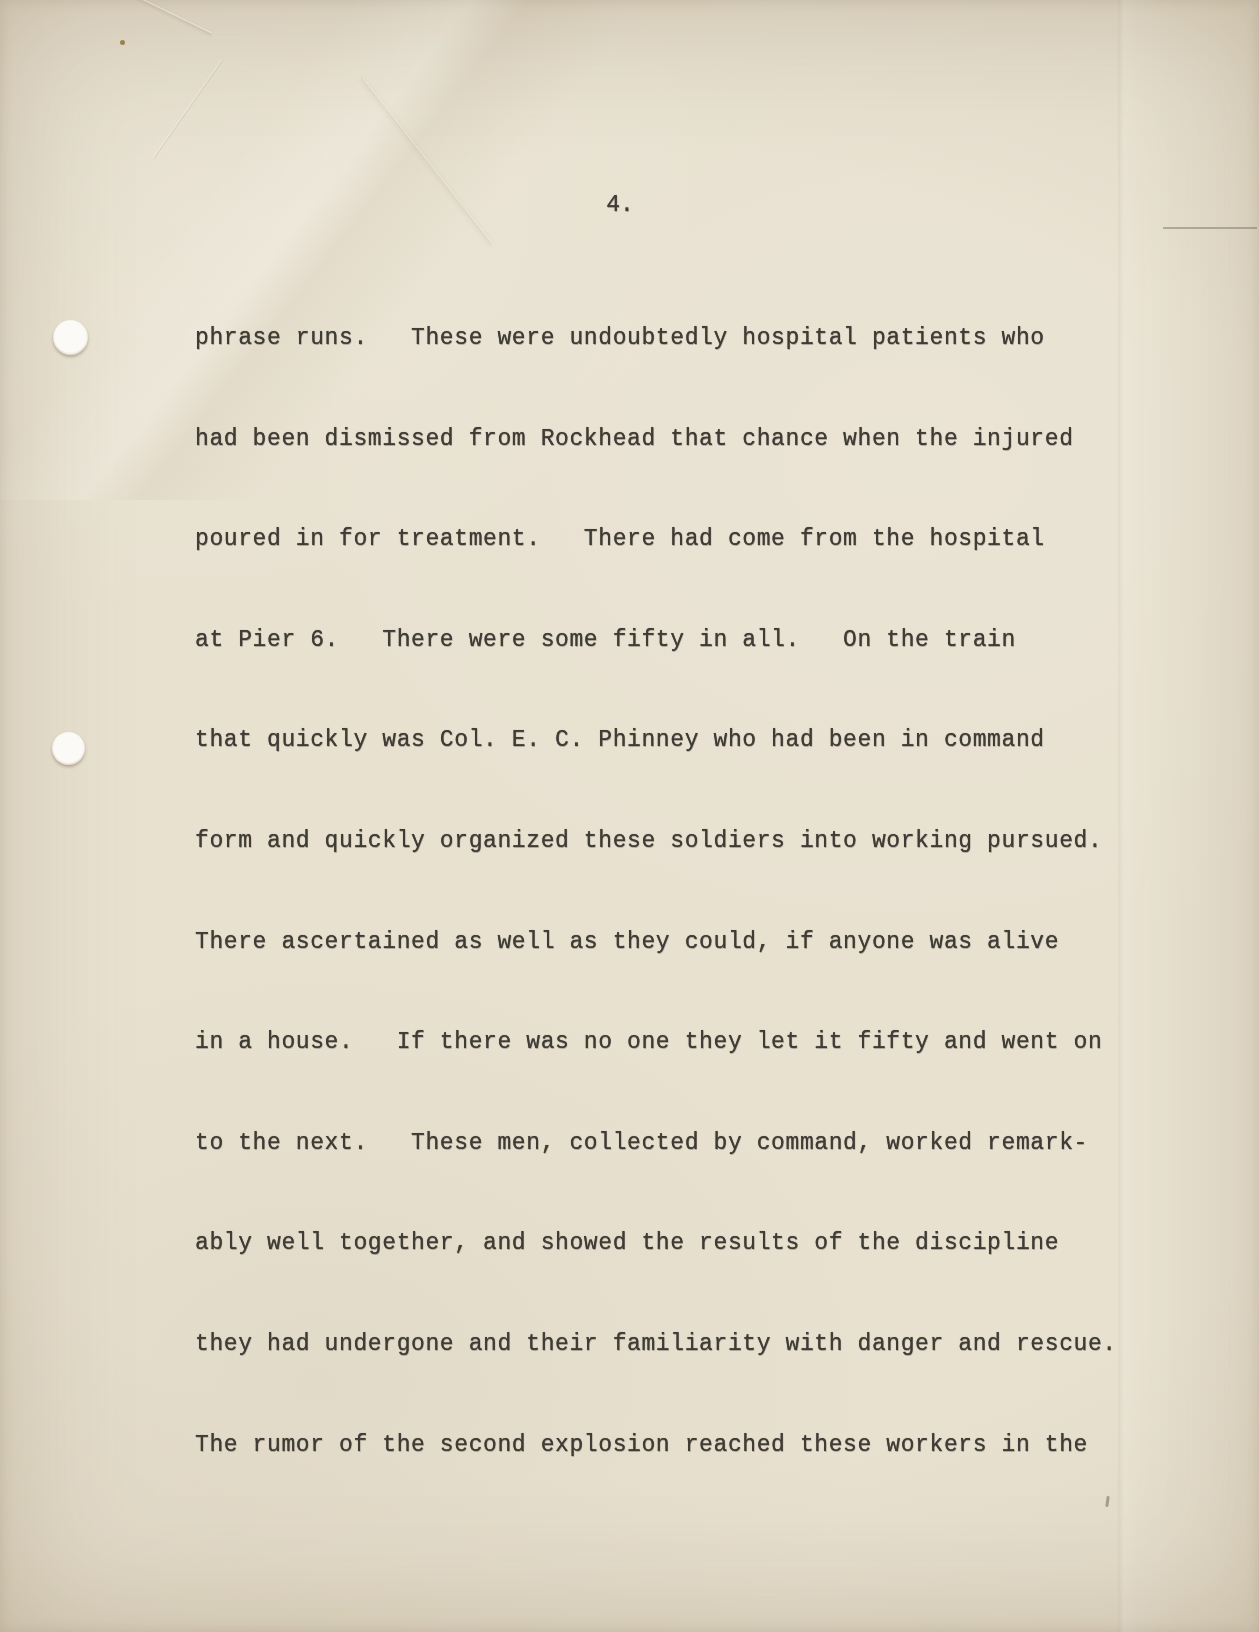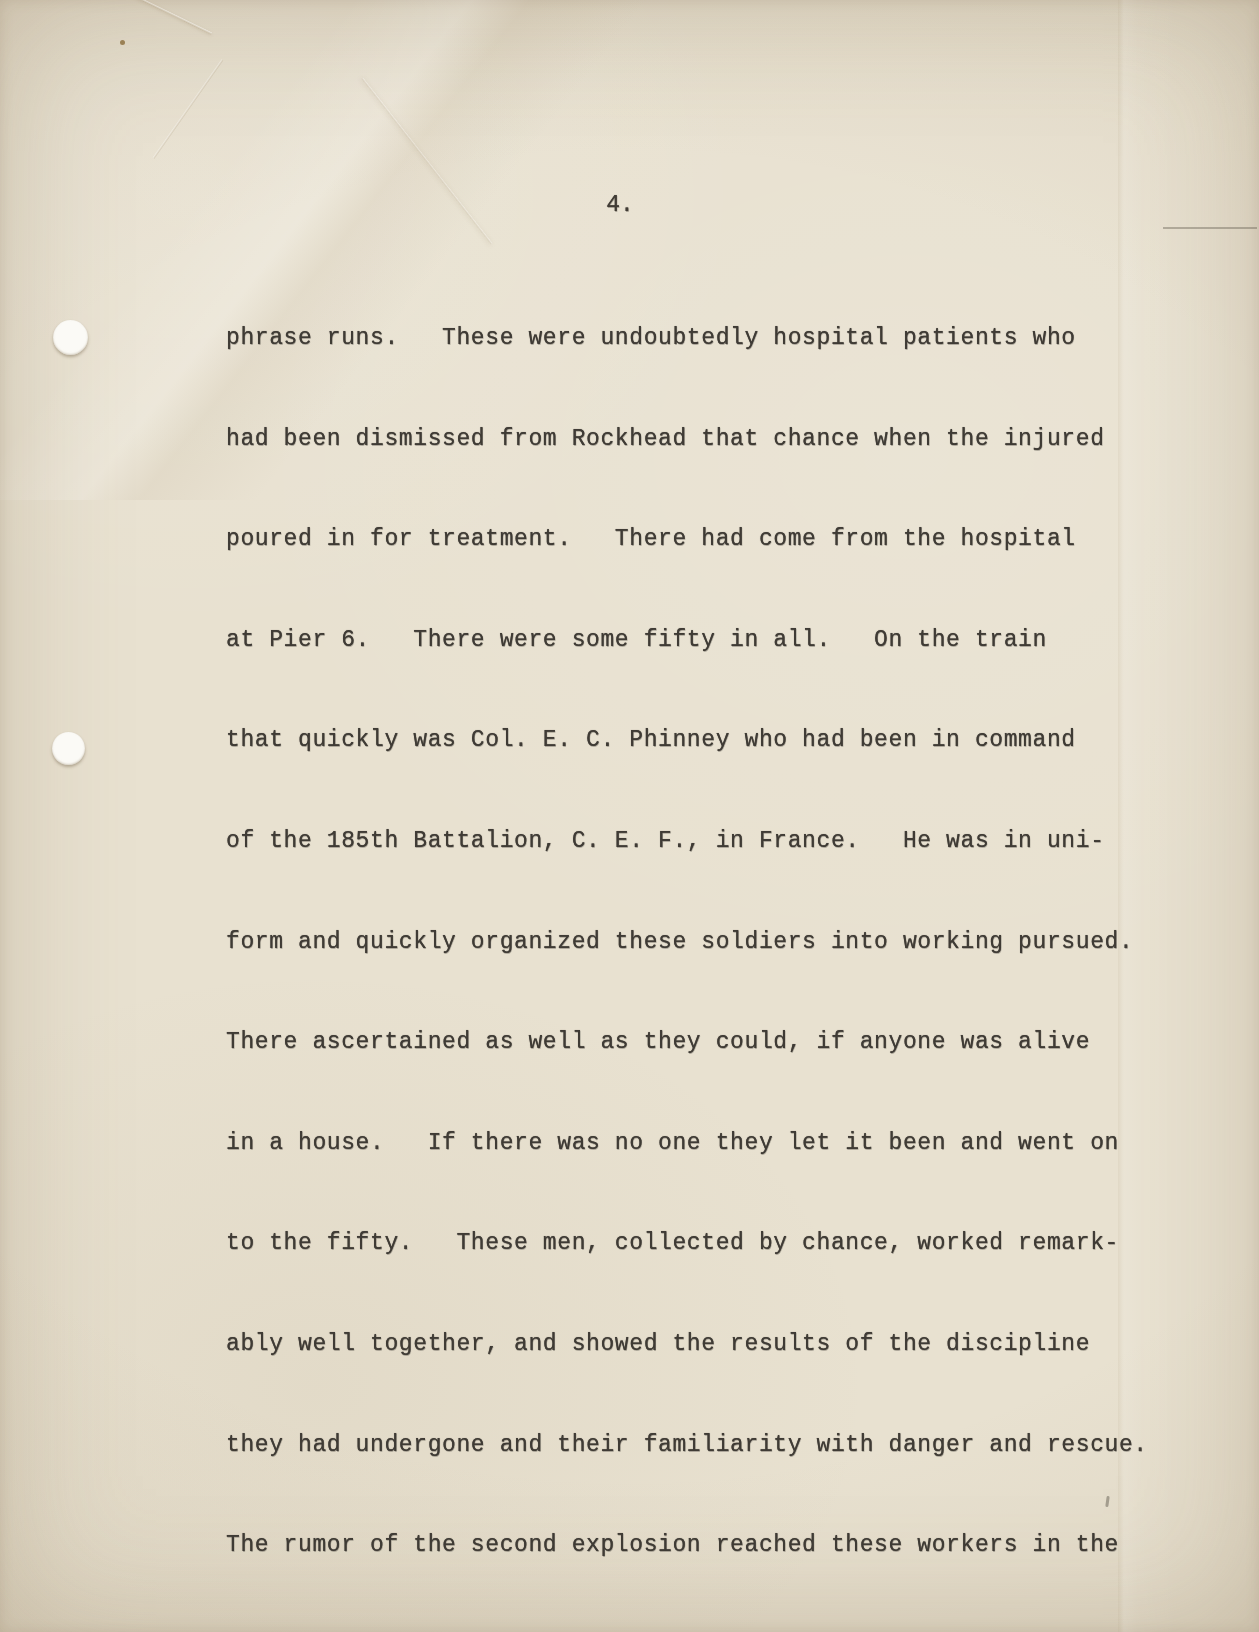--- a/index.html
+++ b/index.html
@@ -43,21 +43,21 @@
   .page-number{
     position:absolute;left:540px;top:192px;width:160px;text-align:center;
     font-size:23px;color:#413c35;
     text-shadow:0 0 0.7px rgba(65,60,53,0.9), 0.5px 0.5px 0.6px rgba(65,60,53,0.35);
   }
   .text-block{
     position:absolute;left:195px;top:262px;width:960px;
     font-size:23px;letter-spacing:0.6px;color:#3f3b35;white-space:pre;
     text-shadow:0 0 0.7px rgba(63,59,53,0.85), 0.5px 0.5px 0.6px rgba(63,59,53,0.3);
   }
-  .line{height:48.6px;line-height:48.6px;margin-left:31px;}
+  .line{height:48.6px;line-height:48.6px;}
 </style>
 </head>
 <body>
 
 <div class="page">
 
   <div class="crease fold-band"></div>
   <div class="crease crease-a"></div>
   <div class="crease crease-b"></div>
   <div class="crease crease-c"></div>
@@ -71,25 +71,24 @@
   <div class="tick-mark"></div>
 
   <div class="page-number">4.</div>
 
   <div class="text-block">
     <div class="line">phrase runs.   These were undoubtedly hospital patients who</div>
     <div class="line">had been dismissed from Rockhead that chance when the injured</div>
     <div class="line">poured in for treatment.   There had come from the hospital</div>
     <div class="line">at Pier 6.   There were some fifty in all.   On the train</div>
     <div class="line">that quickly was Col. E. C. Phinney who had been in command</div>
-    <div class="line">of the 185th Battalion, C. E. F., in France.   He was in uni-</div>
     <div class="line">form and quickly organized these soldiers into working pursued.</div>
     <div class="line">There ascertained as well as they could, if anyone was alive</div>
-    <div class="line">in a house.   If there was no one they let it been and went on</div>
-    <div class="line">to the fifty.   These men, collected by chance, worked remark-</div>
+    <div class="line">in a house.   If there was no one they let it fifty and went on</div>
+    <div class="line">to the next.   These men, collected by command, worked remark-</div>
     <div class="line">ably well together, and showed the results of the discipline</div>
     <div class="line">they had undergone and their familiarity with danger and rescue.</div>
     <div class="line">The rumor of the second explosion reached these workers in the</div>
     
     
     
     
     
     
     

